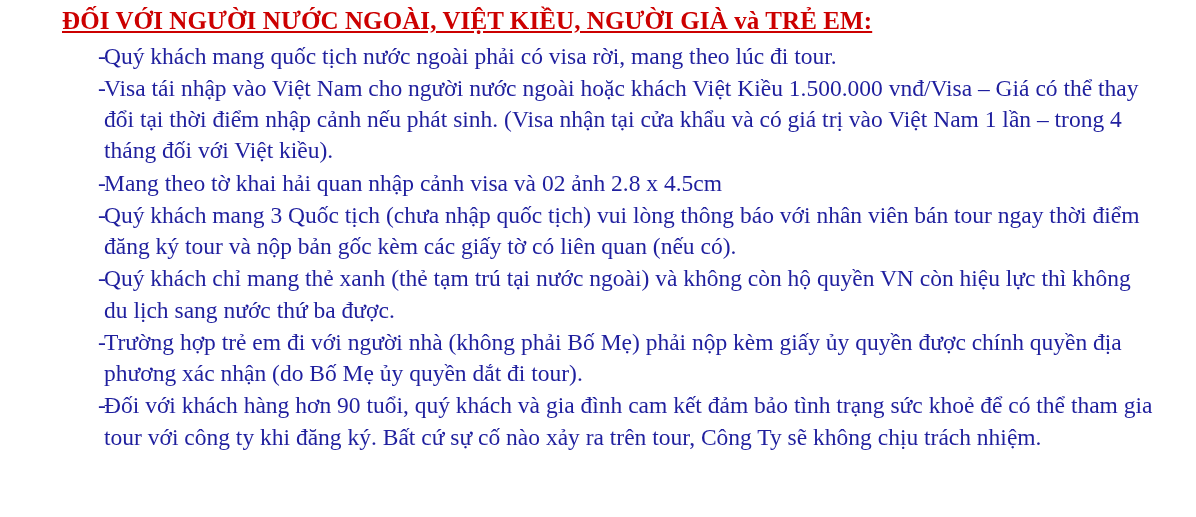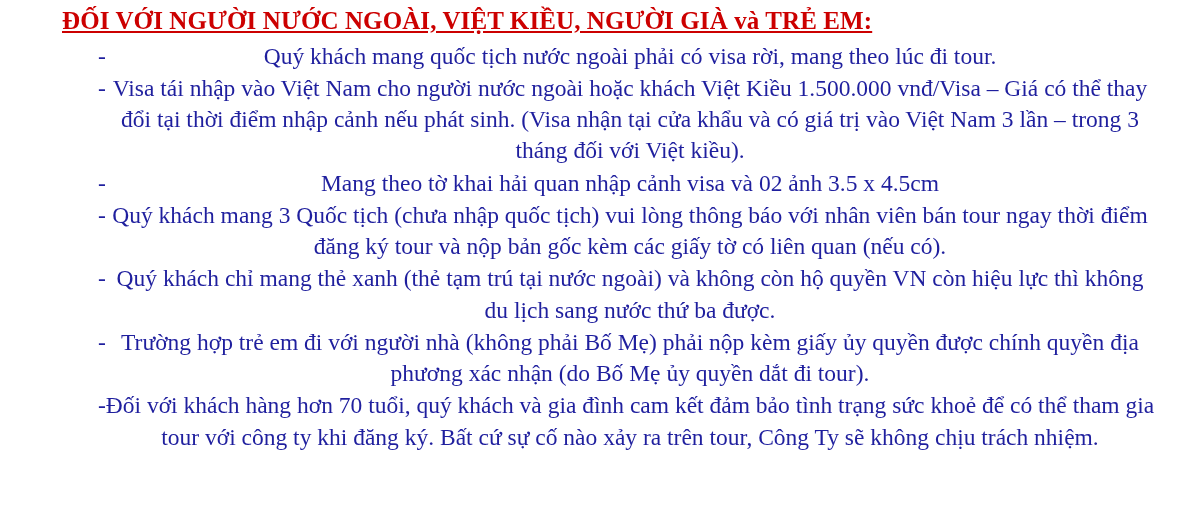--- a/index.html
+++ b/index.html
@@ -50,61 +50,61 @@
     text-align: left;
     padding-left: 36px;
     box-sizing: border-box;
     color: #1f1f9e;
     font-size: 23.5px;
     line-height: 1.33;
   }
   .bullet-text {
     flex: 1 1 auto;
     color: #1f1f9e;
-    text-align: center;
+    text-align: left;
   }
 </style>
 </head>
 <body>
 
 <div class="page">
 
   <h1 class="doc-heading">ĐỐI VỚI NGƯỜI NƯỚC NGOÀI, VIỆT KIỀU, NGƯỜI GIÀ và TRẺ EM:</h1>
 
   <ul class="bullet-list">
 
     <li class="bullet-item">
       <span class="bullet-marker">-</span>
       <span class="bullet-text">Quý khách mang quốc tịch nước ngoài phải có visa rời, mang theo lúc đi tour.</span>
     </li>
 
     <li class="bullet-item">
       <span class="bullet-marker">-</span>
-      <span class="bullet-text">Visa tái nhập vào Việt Nam cho người nước ngoài hoặc khách Việt Kiều 1.500.000 vnđ/Visa – Giá có thể thay đổi tại thời điểm nhập cảnh nếu phát sinh. (Visa nhận tại cửa khẩu và có giá trị vào Việt Nam 3 lần – trong 3 tháng đối với Việt kiều).</span>
+      <span class="bullet-text">Visa tái nhập vào Việt Nam cho người nước ngoài hoặc khách Việt Kiều 1.500.000 vnđ/Visa – Giá có thể thay đổi tại thời điểm nhập cảnh nếu phát sinh. (Visa nhận tại cửa khẩu và có giá trị vào Việt Nam 1 lần – trong 4 tháng đối với Việt kiều).</span>
     </li>
 
     <li class="bullet-item">
       <span class="bullet-marker">-</span>
-      <span class="bullet-text">Mang theo tờ khai hải quan nhập cảnh visa và 02 ảnh 3.5 x 4.5cm</span>
+      <span class="bullet-text">Mang theo tờ khai hải quan nhập cảnh visa và 02 ảnh 2.8 x 4.5cm</span>
     </li>
 
     <li class="bullet-item">
       <span class="bullet-marker">-</span>
       <span class="bullet-text">Quý khách mang 3 Quốc tịch (chưa nhập quốc tịch) vui lòng thông báo với nhân viên bán tour ngay thời điểm đăng ký tour và nộp bản gốc kèm các giấy tờ có liên quan (nếu có).</span>
     </li>
 
     <li class="bullet-item">
       <span class="bullet-marker">-</span>
       <span class="bullet-text">Quý khách chỉ mang thẻ xanh (thẻ tạm trú tại nước ngoài) và không còn hộ quyền VN còn hiệu lực thì không du lịch sang nước thứ ba được.</span>
     </li>
 
     <li class="bullet-item">
       <span class="bullet-marker">-</span>
       <span class="bullet-text">Trường hợp trẻ em đi với người nhà (không phải Bố Mẹ) phải nộp kèm giấy ủy quyền được chính quyền địa phương xác nhận (do Bố Mẹ ủy quyền dắt đi tour).</span>
     </li>
 
     <li class="bullet-item">
       <span class="bullet-marker">-</span>
-      <span class="bullet-text">Đối với khách hàng hơn 70 tuổi, quý khách và gia đình cam kết đảm bảo tình trạng sức khoẻ để có thể tham gia tour với công ty khi đăng ký. Bất cứ sự cố nào xảy ra trên tour, Công Ty sẽ không chịu trách nhiệm.</span>
+      <span class="bullet-text">Đối với khách hàng hơn 90 tuổi, quý khách và gia đình cam kết đảm bảo tình trạng sức khoẻ để có thể tham gia tour với công ty khi đăng ký. Bất cứ sự cố nào xảy ra trên tour, Công Ty sẽ không chịu trách nhiệm.</span>
     </li>
 
   </ul>
 </div>
 
 </body></html>

